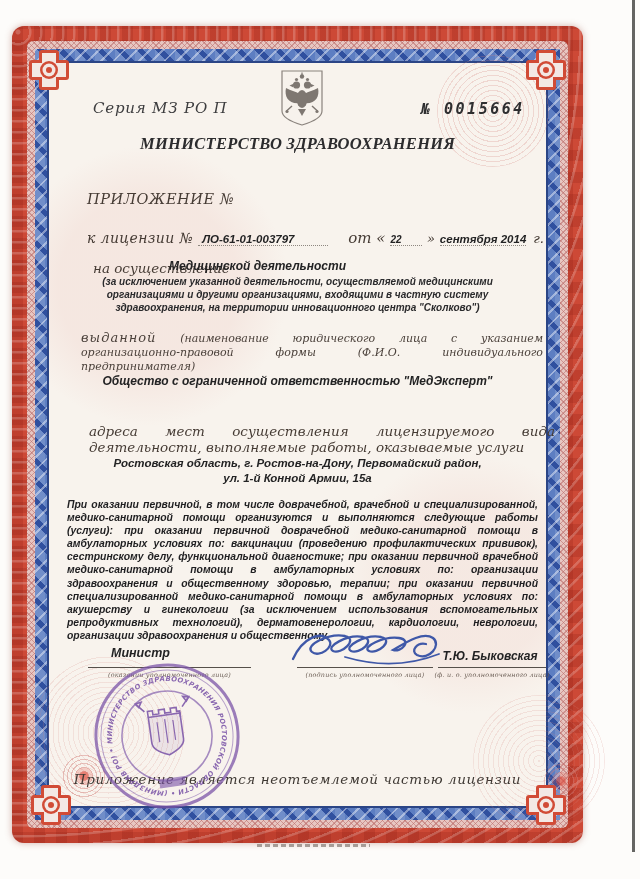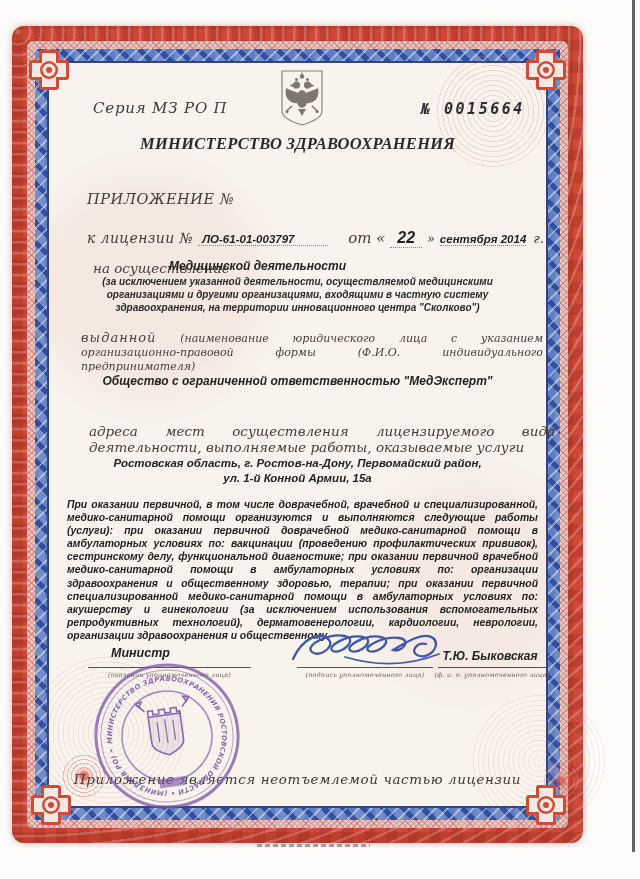--- a/index.html
+++ b/index.html
@@ -54,21 +54,21 @@
          line-height:20px;color:#2c2c2e;letter-spacing:.3px;font-family:"Liberation Serif",serif;}
   .row{display:flex;align-items:baseline;}
   .annex-row{left:38px;top:128px;right:58px;}
   .annex-label{font-size:14.5px;letter-spacing:.6px;white-space:nowrap;}
   .blank{border-bottom:1px dotted #8e8780;}
   .annex-val{flex:1;margin-left:8px;padding-left:42px;font-size:11px;}
   .lic-row{left:38px;top:166px;right:2px;gap:5px;}
   .lic-label{font-size:14px;letter-spacing:.4px;white-space:nowrap;}
   .lic-num{width:176px;padding-left:4px;font-size:11.5px;white-space:nowrap;}
   .lic-from{font-size:15px;margin-left:15px;white-space:nowrap;}
-  .lic-day{width:44px;text-align:center;font-size:16px;}
+  .lic-day{width:44px;text-align:left;font-size:10px;}
   .lic-q{font-size:13px;}
   .lic-month{width:96px;text-align:center;font-size:11.5px;white-space:nowrap;}
   .lic-g{font-size:13px;margin-left:2px;}
   .act-label{left:44px;top:197px;font-size:13.5px;}
   .act-value{left:120px;right:90px;top:196px;text-align:left;font-size:12px;}
   .act-note{left:22px;right:22px;top:212px;text-align:center;font-size:10px;line-height:13px;color:#2a2a2c;}
   .issued{left:32px;top:268px;width:462px;font-size:11px;line-height:14px;text-align:justify;color:#4a403a;}
   .issued .lbl{font-size:13px;letter-spacing:1px;}
   .org{left:0;top:311px;width:100%;text-align:center;font-size:12px;}
   .addr-label{left:40px;top:361px;width:466px;font-size:13.5px;line-height:15.5px;text-align:justify;}

